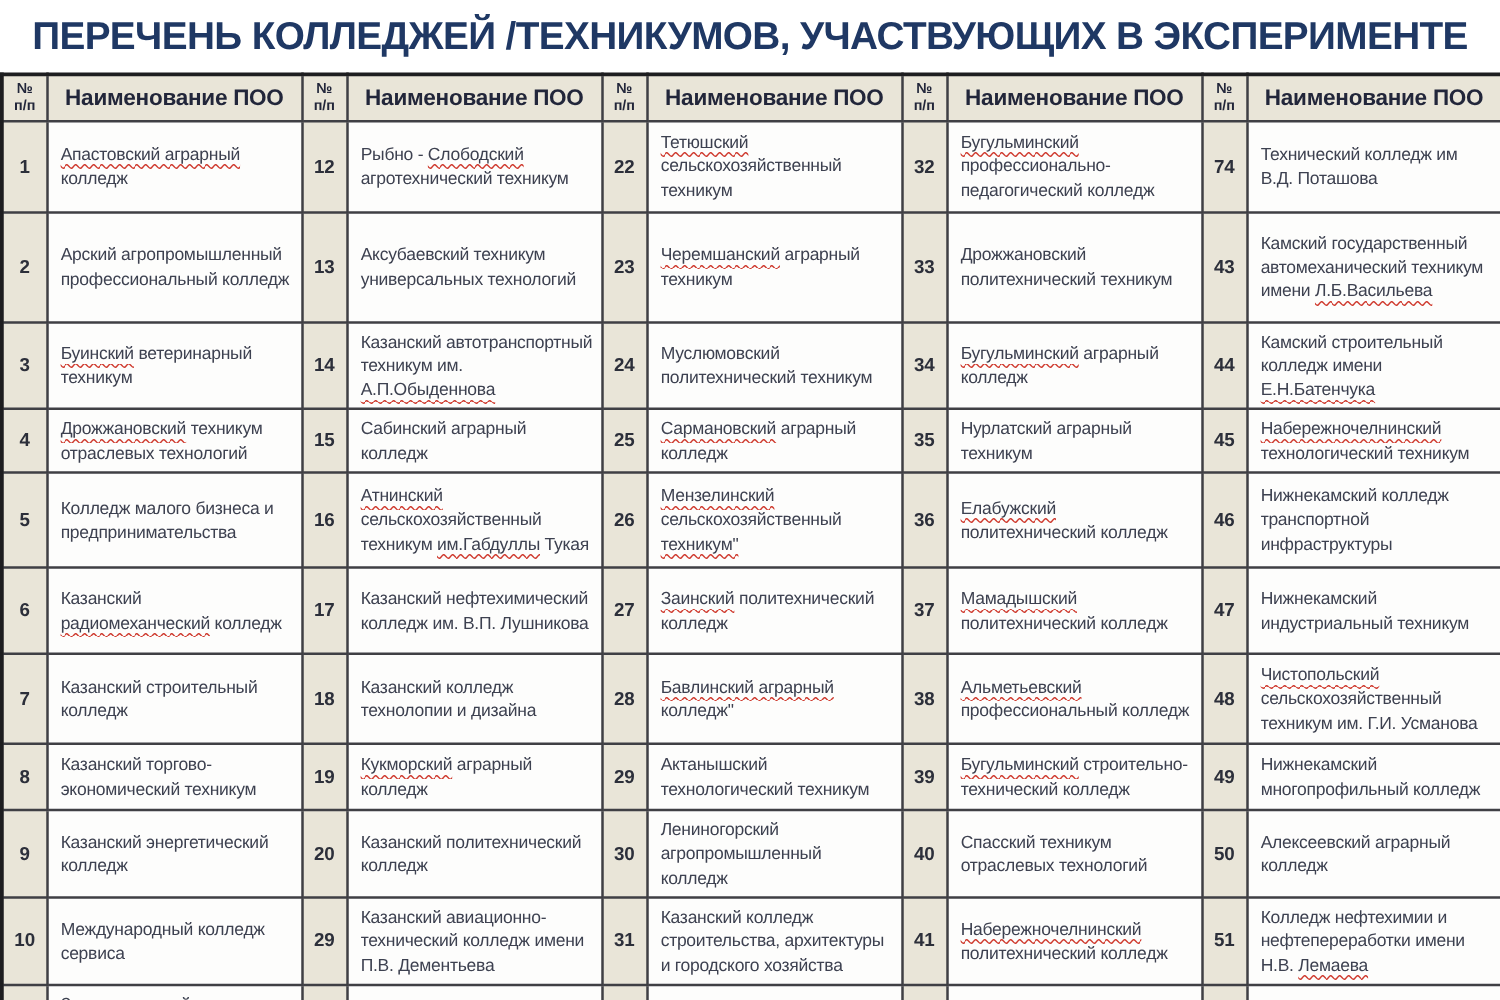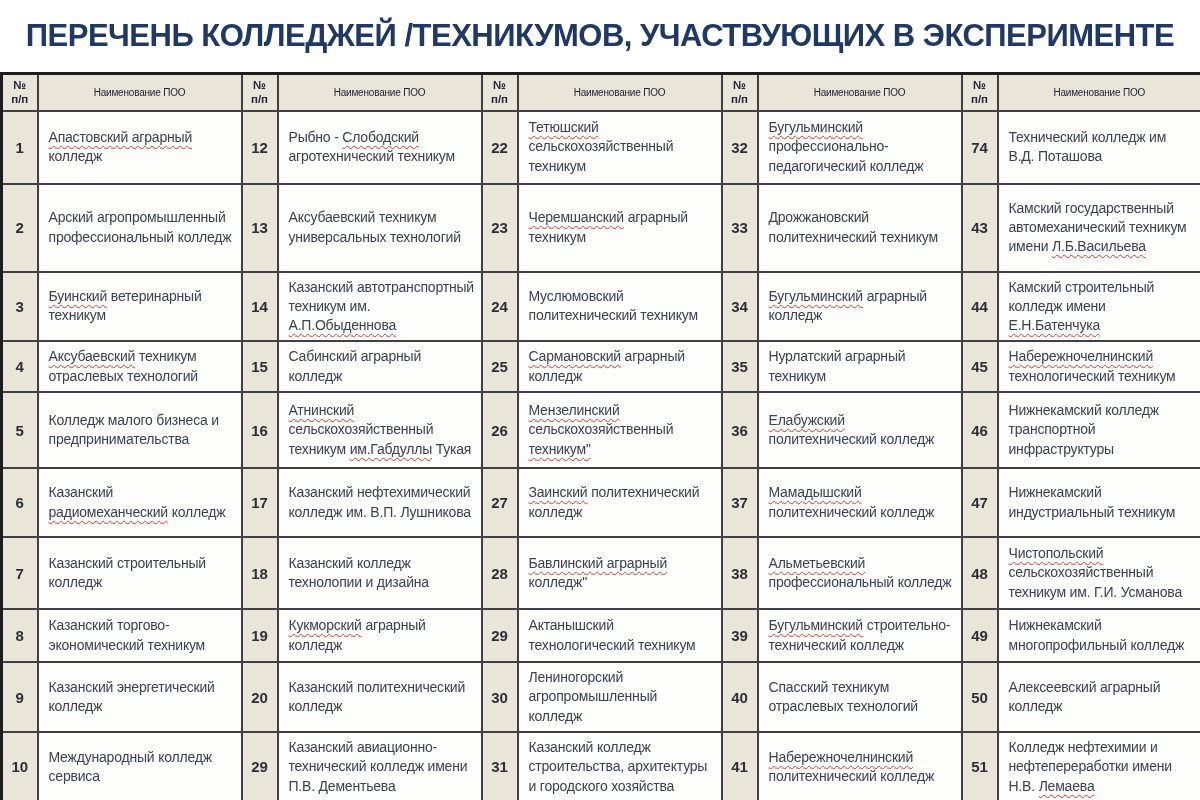--- a/index.html
+++ b/index.html
@@ -9,40 +9,40 @@
     --cell-bg:#fdfdfc;
     --text:#3d4150;
     --num:#2c2f3a;
     --title:#1f3864;
     --wavy:#cf3a2e;
   }
   *{box-sizing:border-box;margin:0;padding:0;}
   html,body{width:1200px;height:800px;overflow:hidden;background:#ffffff;}
   body{font-family:"Liberation Sans","DejaVu Sans",sans-serif;}
   .title{
-    height:72px;
+    height:58px;
     display:flex;align-items:center;justify-content:center;
     font-size:31px;font-weight:bold;letter-spacing:-0.5px;
     color:var(--title);
     white-space:nowrap;
     border-radius:21px;
   }
   table{
     width:1200px;
     border-collapse:collapse;
     table-layout:fixed;
     border:3px solid var(--border-dark);
   }
   col.c-num{width:36px;}
   col.c-name{width:204px;}
   th,td{border:2px solid var(--border-inner);}
   thead tr{height:37px;}
   th{background:var(--beige);color:#22263a;vertical-align:middle;text-align:center;}
   th.num-h{font-size:11.5px;font-weight:bold;line-height:1.25;}
-  th.name-h{font-size:10px;font-weight:normal;letter-spacing:-0.2px;}
+  th.name-h{font-size:18px;font-weight:bold;letter-spacing:-0.2px;}
   td.num{
     background:var(--beige);
     text-align:center;vertical-align:middle;
     font-weight:bold;font-size:15px;color:var(--num);
   }
   td.name{
     background:var(--cell-bg);
     vertical-align:middle;text-align:left;
     padding:5px 6px 5px 10px;
     font-size:14px;line-height:1.38;color:var(--text);
@@ -131,21 +131,21 @@
         <td class="name">Казанский автотранспортный техникум им. <span class="sp">А.П.Обыденнова</span></td>
         <td class="num">24</td>
         <td class="name">Муслюмовский политехнический техникум</td>
         <td class="num">34</td>
         <td class="name"><span class="sp">Бугульминский</span> аграрный колледж</td>
         <td class="num">44</td>
         <td class="name">Камский строительный колледж имени <span class="sp">Е.Н.Батенчука</span></td>
       </tr>
       <tr>
         <td class="num">4</td>
-        <td class="name"><span class="sp">Аксубаевский</span> техникум отраслевых технологий</td>
+        <td class="name"><span class="sp">Дрожжановский</span> техникум отраслевых технологий</td>
         <td class="num">15</td>
         <td class="name">Сабинский аграрный колледж</td>
         <td class="num">25</td>
         <td class="name"><span class="sp">Сармановский</span> аграрный колледж</td>
         <td class="num">35</td>
         <td class="name">Нурлатский аграрный техникум</td>
         <td class="num">45</td>
         <td class="name"><span class="sp">Набережночелнинский</span> технологический техникум</td>
       </tr>
       <tr>

